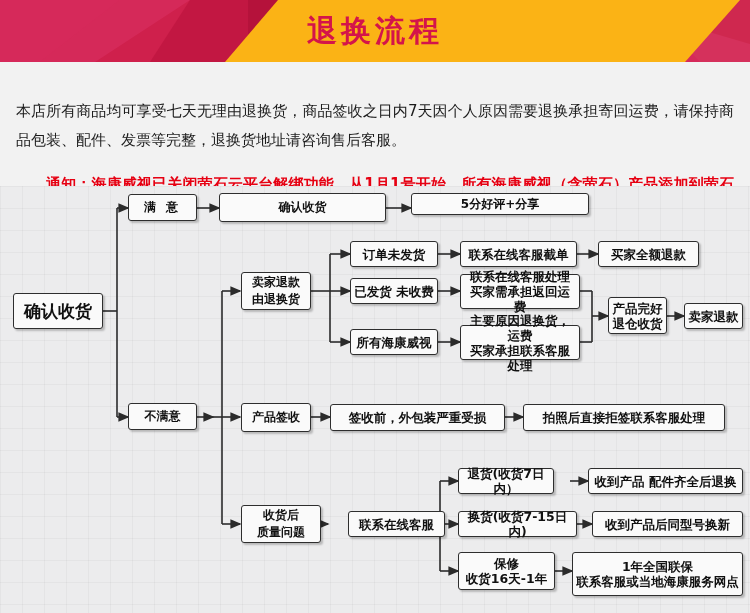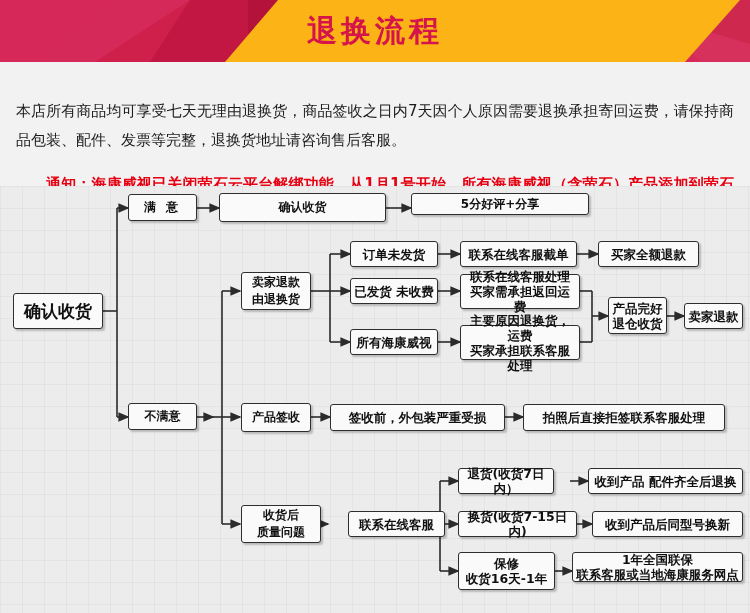--- a/index.html
+++ b/index.html
@@ -248,17 +248,17 @@
 
     <div class="node" style="left:458px; top:325px; width:119px; height:26px;">换货(收货7-15日内)</div>
 
     <div class="node" style="left:458px; top:366px; width:97px;  height:38px;">保修
 收货16天-1年</div>
 
     <div class="node" style="left:588px; top:282px; width:155px; height:26px;">收到产品 配件齐全后退换</div>
 
     <div class="node" style="left:592px; top:325px; width:151px; height:26px;text-align:right;">收到产品后同型号换新</div>
 
-    <div class="node" style="left:572px; top:366px; width:171px; height:30px;">1年全国联保
+    <div class="node" style="left:572px; top:366px; width:171px; height:44px;">1年全国联保
 联系客服或当地海康服务网点</div>
 
   </div>
 </div>
 
 </body></html>

